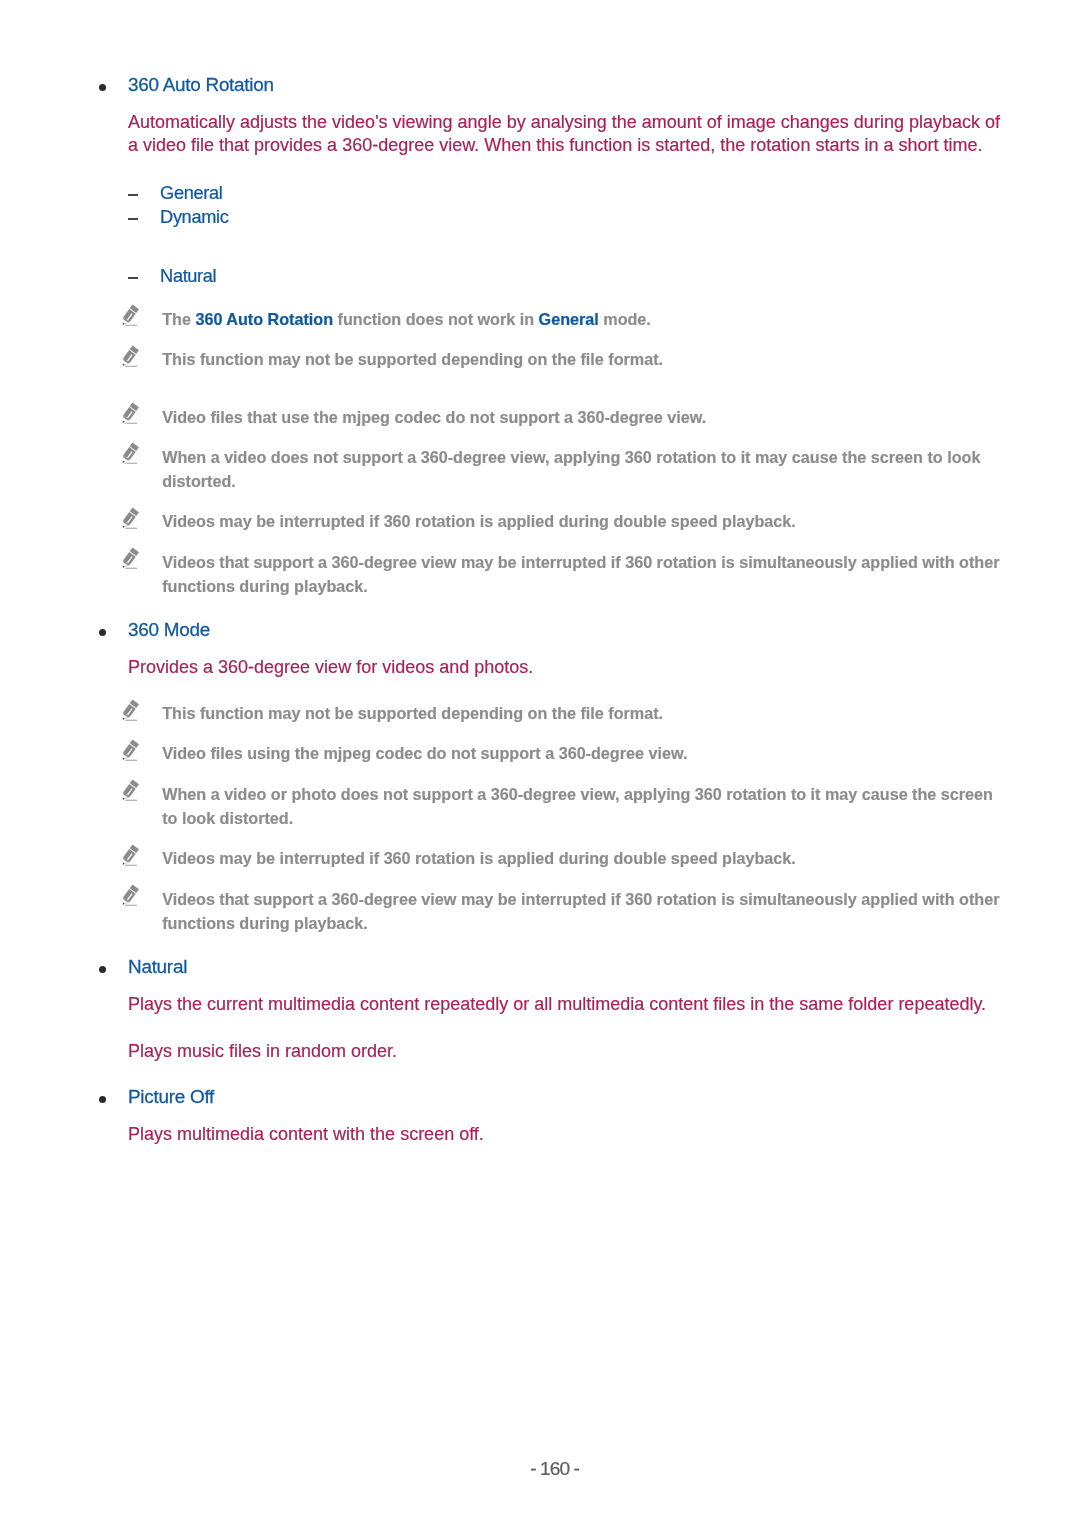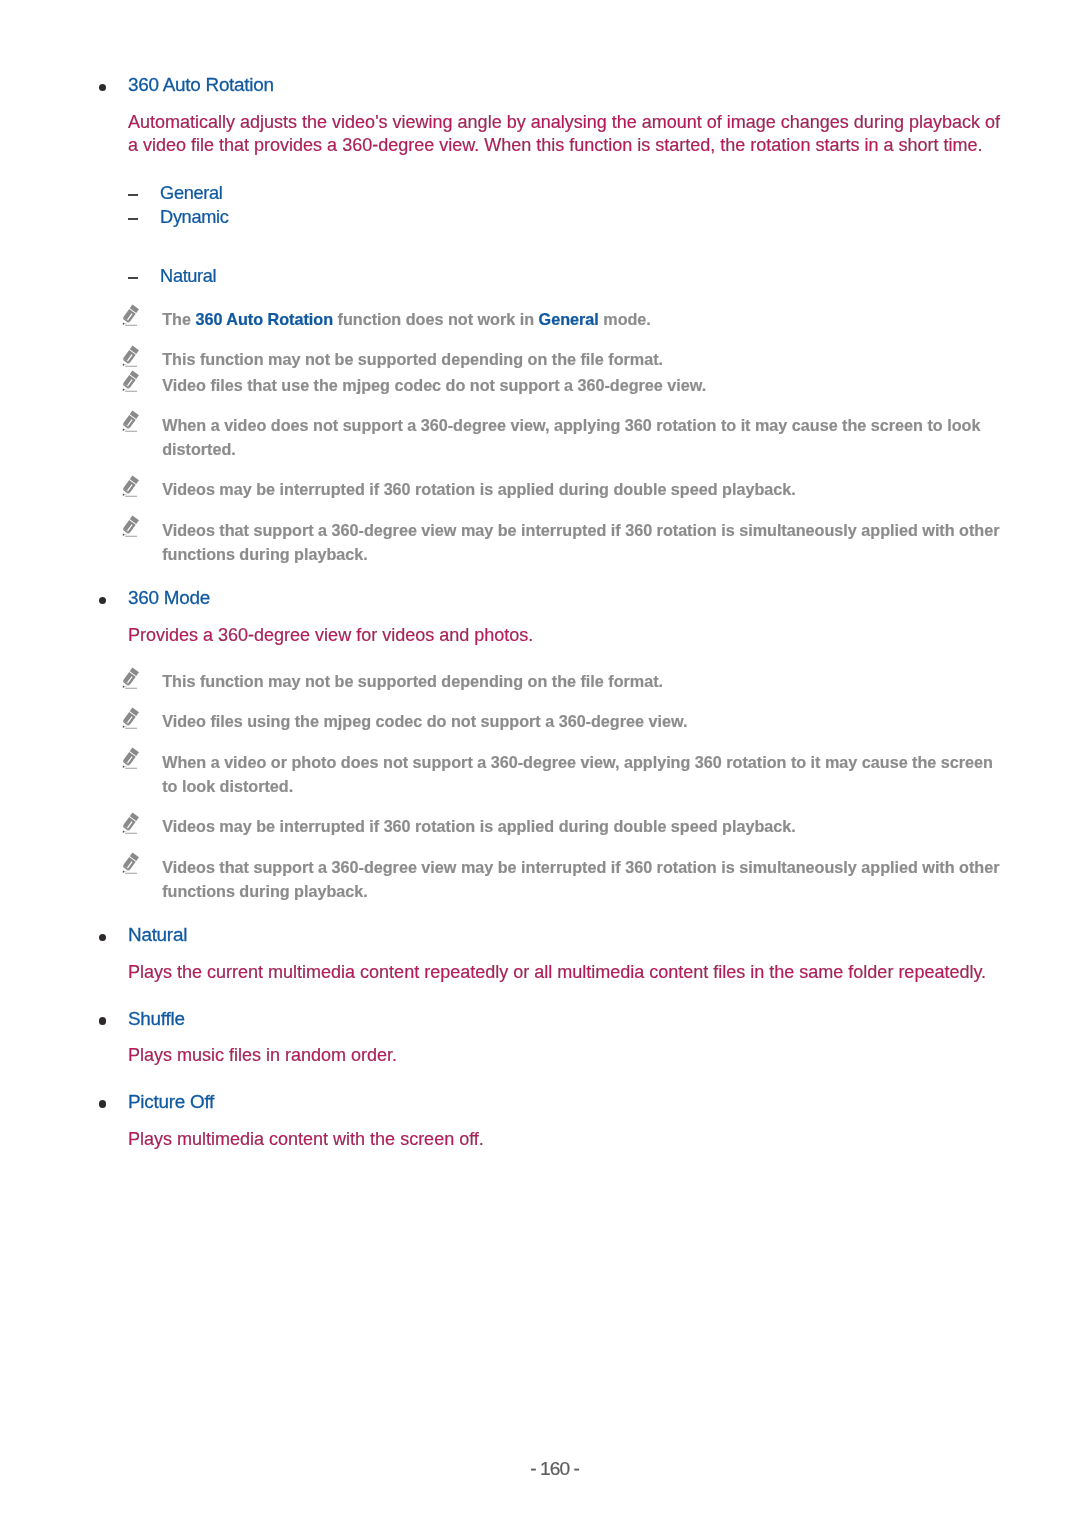--- a/index.html
+++ b/index.html
@@ -105,21 +105,21 @@
               <use href="#pencil-glyph"></use>
             </svg></span>
         <span class="note-text"><span class="pl">The </span><span class="lk">360 Auto Rotation</span><span class="pl"> function does not work in </span><span class="lk">General</span><span class="pl"> mode.</span></span>
       </div>
       <div class="note" style="margin-top:15.43px">
         <span class="note-icon"><svg width="20" height="24" viewBox="0 0 20 24" shape-rendering="geometricPrecision" aria-hidden="true">
               <use href="#pencil-glyph"></use>
             </svg></span>
         <span class="note-text"><span class="pl">This function may not be supported depending on the file format.</span></span>
       </div>
-      <div class="note" style="margin-top:1px">
+      <div class="note" style="margin-top:33px">
         <span class="note-icon"><svg width="20" height="24" viewBox="0 0 20 24" shape-rendering="geometricPrecision" aria-hidden="true">
               <use href="#pencil-glyph"></use>
             </svg></span>
         <span class="note-text"><span class="pl">Video files that use the mjpeg codec do not support a 360-degree view.</span></span>
       </div>
       <div class="note" style="margin-top:15.43px">
         <span class="note-icon"><svg width="20" height="24" viewBox="0 0 20 24" shape-rendering="geometricPrecision" aria-hidden="true">
               <use href="#pencil-glyph"></use>
             </svg></span>
         <span class="note-text"><span class="pl">When a video does not support a 360-degree view, applying 360 rotation to it may cause the screen to look distorted.</span></span>
@@ -175,24 +175,20 @@
       </div>
     </div>
     <div class="sec" style="margin-top:20.4px">
       <div class="sec-head">
         <span class="bullet-dot"></span>
         <span class="sec-title">Natural</span>
       </div>
       <p class="sec-desc" style="margin-top:15.67px">Plays the current multimedia content repeatedly or all multimedia content files in the same folder repeatedly.</p>
     </div>
     <div class="sec" style="margin-top:23.98px">
-      <div class="sec-head">
-        <span class="bullet-dot"></span>
-        <span class="sec-title">Shuffle</span>
-      </div>
       <p class="sec-desc" style="margin-top:15.67px">Plays music files in random order.</p>
     </div>
     <div class="sec" style="margin-top:23.98px">
       <div class="sec-head">
         <span class="bullet-dot"></span>
         <span class="sec-title">Picture Off</span>
       </div>
       <p class="sec-desc" style="margin-top:15.67px">Plays multimedia content with the screen off.</p>
     </div>
     <div class="page-number">- 160 -</div>

